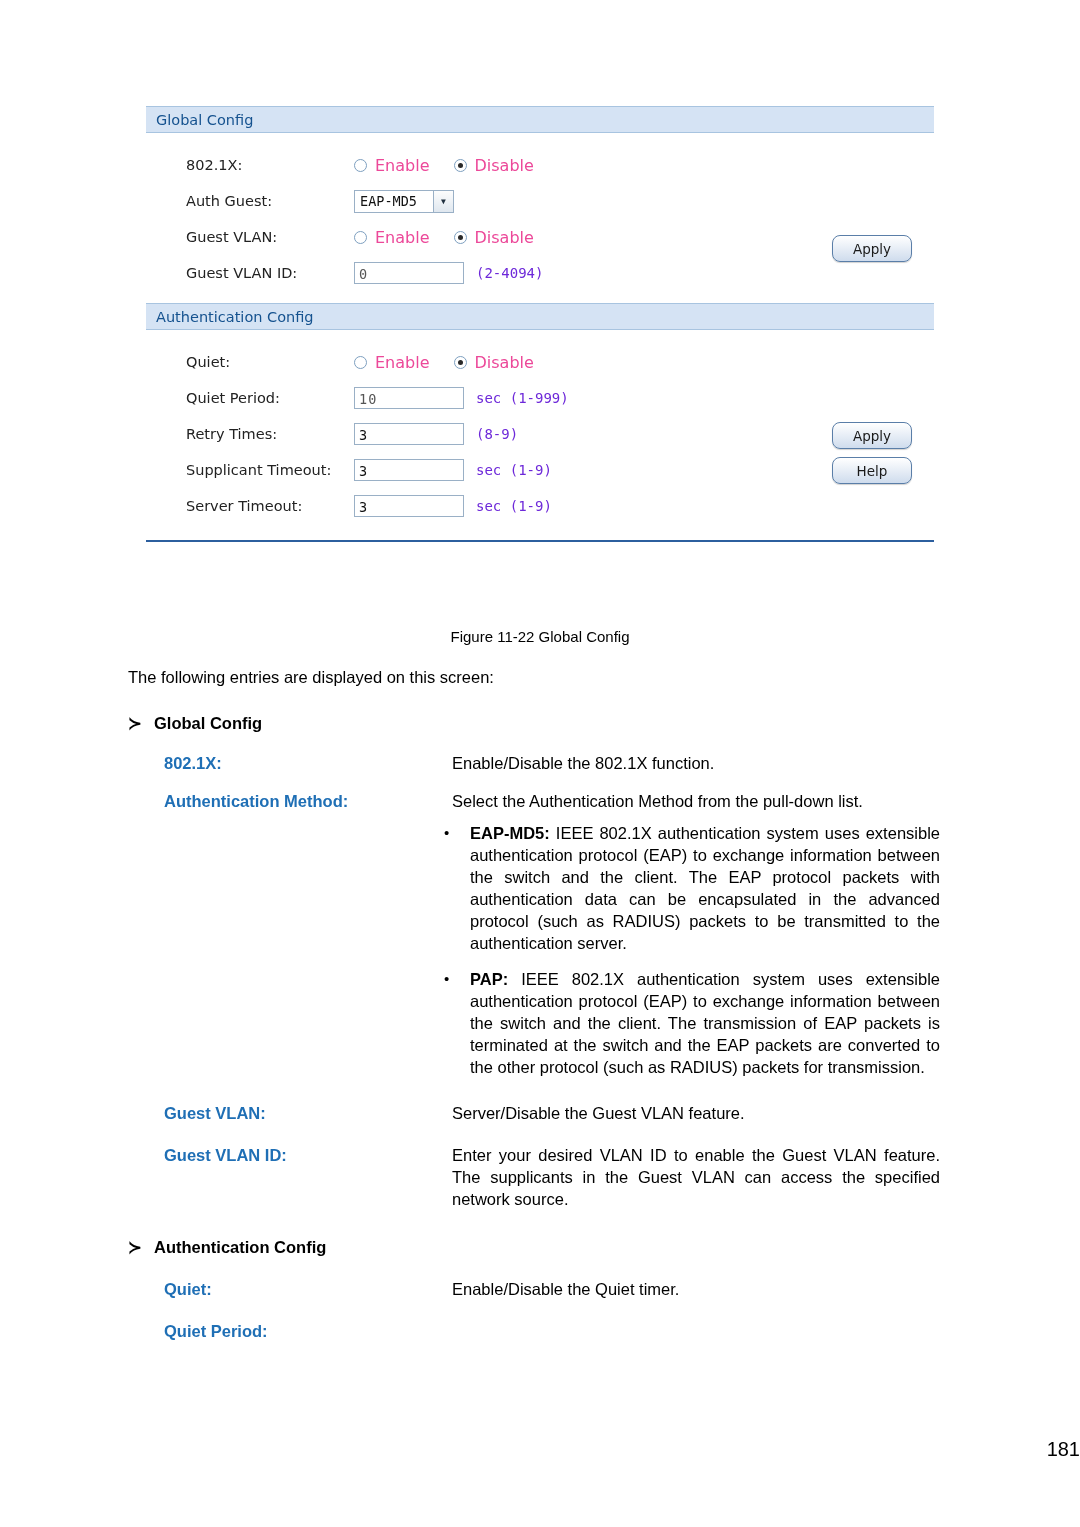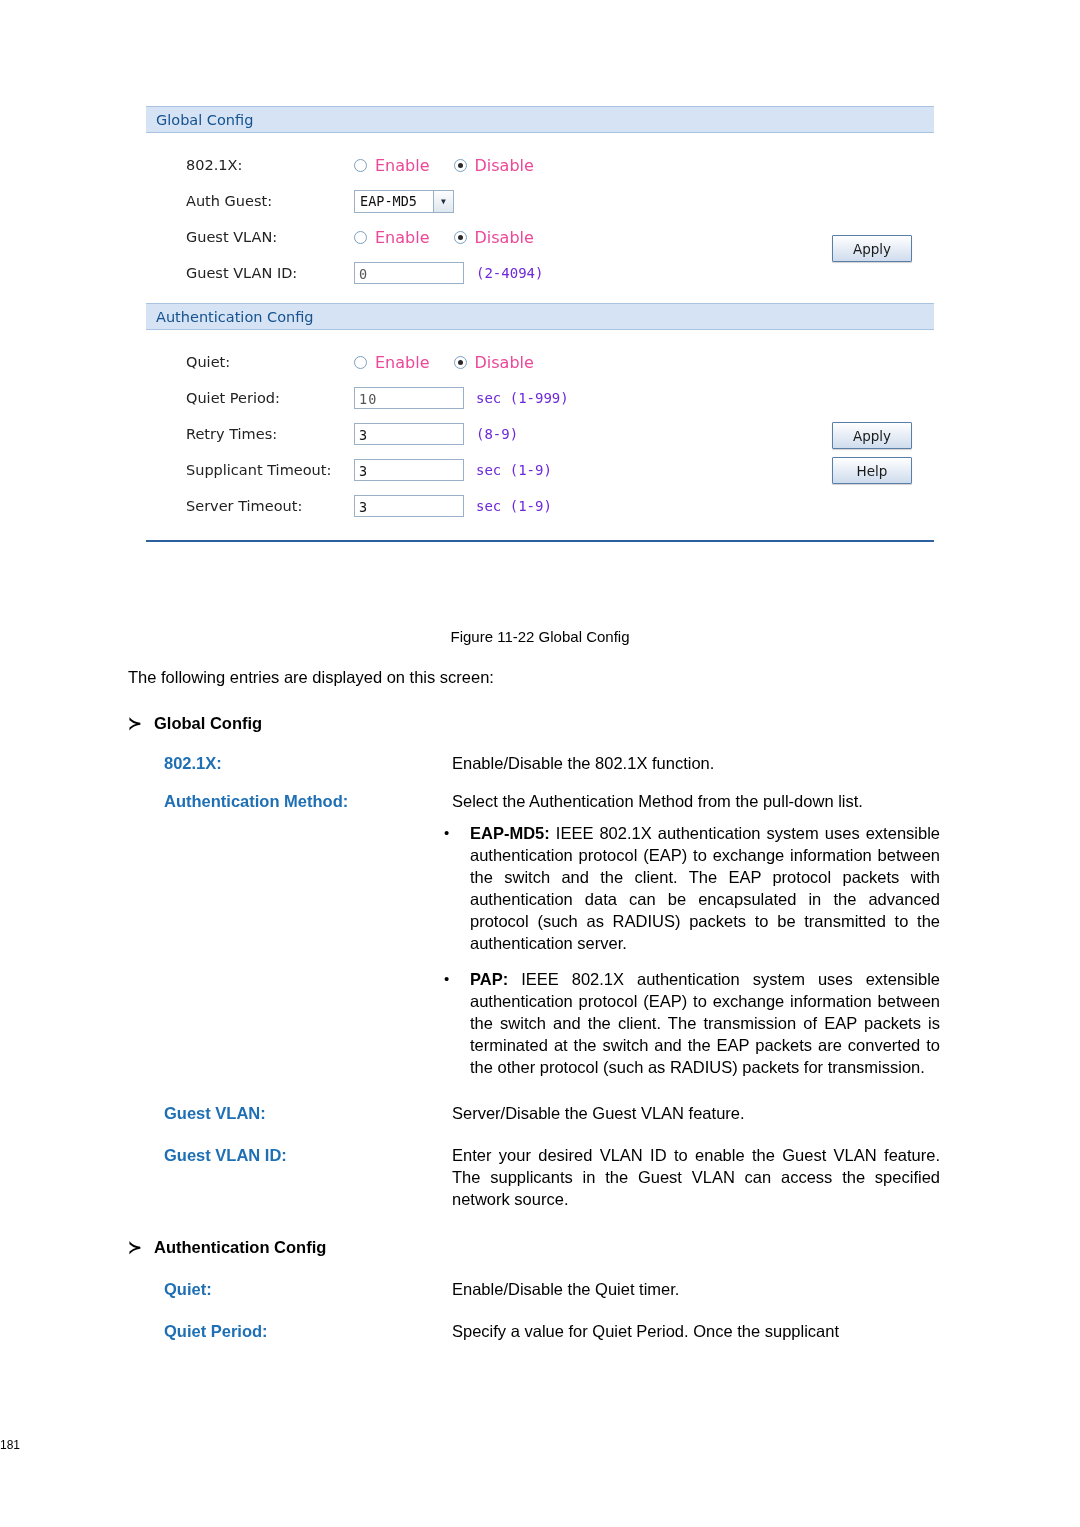--- a/index.html
+++ b/index.html
@@ -126,21 +126,21 @@
     display: flex;
     align-items: center;
     justify-content: center;
     font-size: 8px;
     color: #203040;
   }
   .btn {
     width: 78px;
     height: 25px;
     border: 1px solid #5a7ea8;
-    border-radius: 1px;
+    border-radius: 8px;
     background: linear-gradient(#ffffff, #cfdced);
     font-size: 13.5px;
     font-family: "DejaVu Sans", sans-serif;
     color: #1a1a1a;
     display: flex;
     align-items: center;
     justify-content: center;
     box-shadow: 0 1px 1px rgba(0,0,0,0.18);
   }
   .btn-col-1 {
@@ -221,22 +221,22 @@
   .bullet .btext {
     flex: 1;
     text-align: justify;
   }
   .bullet .btext b { font-weight: bold; }
   .page-num {
     position: absolute;
     top: 1438px;
     left: 0;
     width: 1080px;
-    text-align: left;
-    font-size: 12px;
+    text-align: right;
+    font-size: 20px;
   }
 </style>
 </head>
 <body>
 
 <div class="screenshot" style="position:absolute;">
 
   <div class="panel-header">Global Config</div>
   <div class="panel-body" style="position:relative;">
 
@@ -377,18 +377,17 @@
     <span>Authentication Config</span>
   </div>
 
   <div class="entry" style="margin-top:20px;">
     <div class="term">Quiet:</div>
     <div class="desc">Enable/Disable the Quiet timer.</div>
   </div>
 
   <div class="entry" style="margin-top:20px;">
     <div class="term">Quiet Period:</div>
-    <div class="desc">Specify a value for Quiet Period. Once the supplicant</div>
   </div>
 
 </div>
 
 <div class="page-num">181</div>
 
 </body></html>

